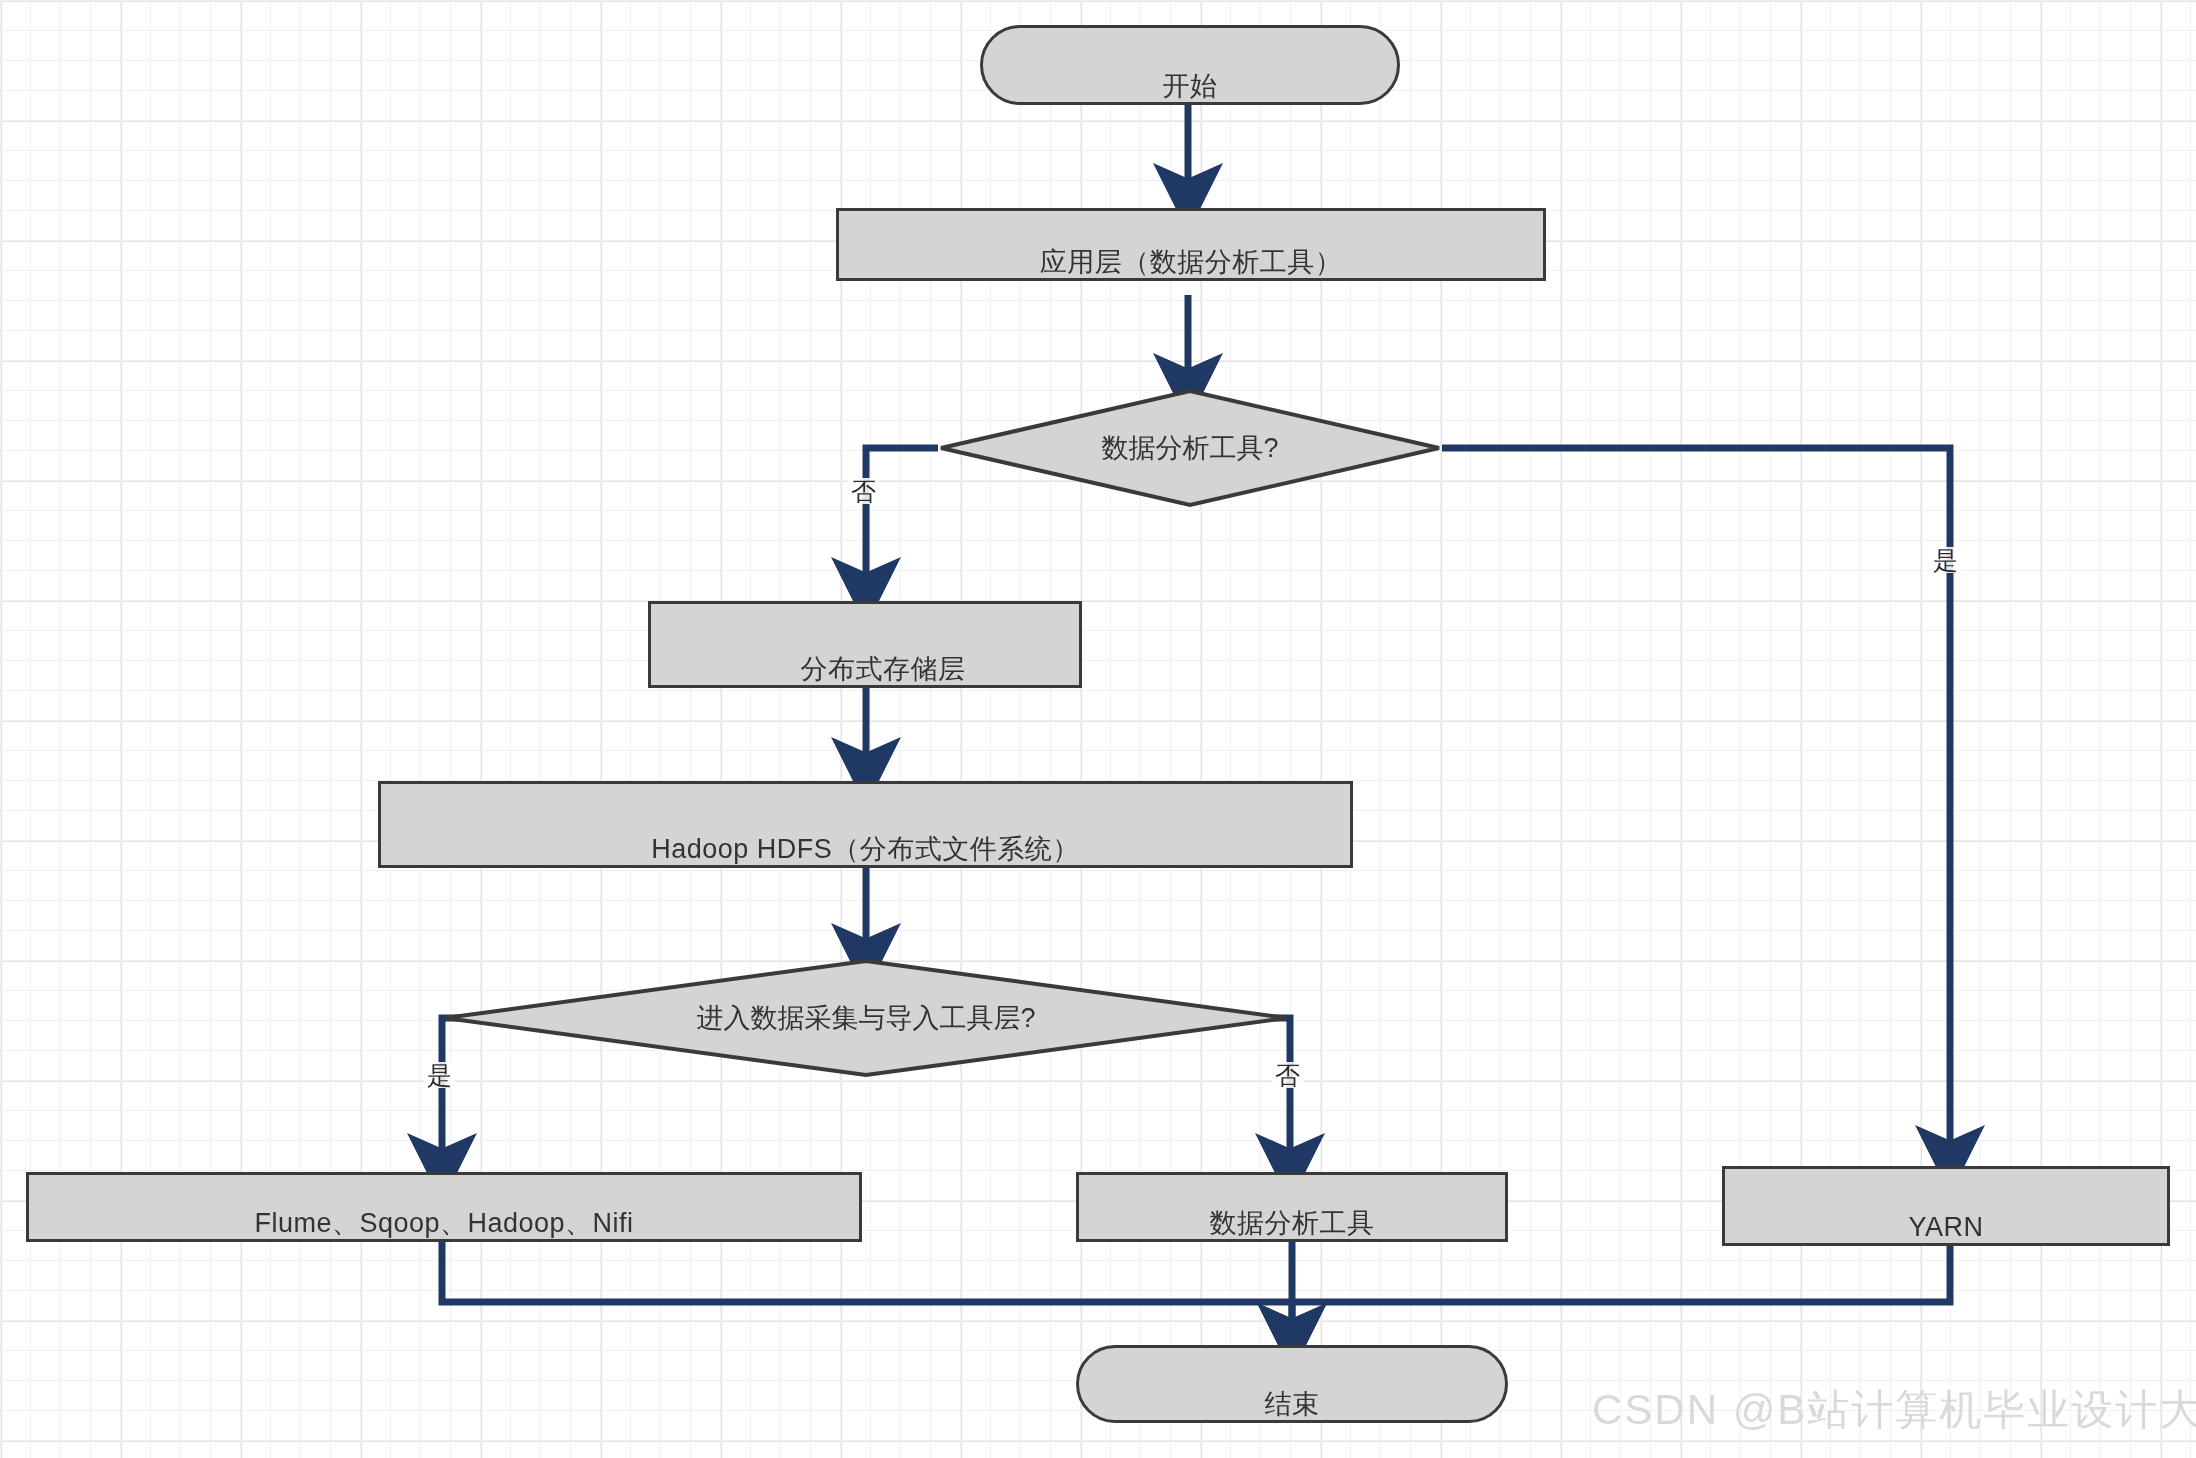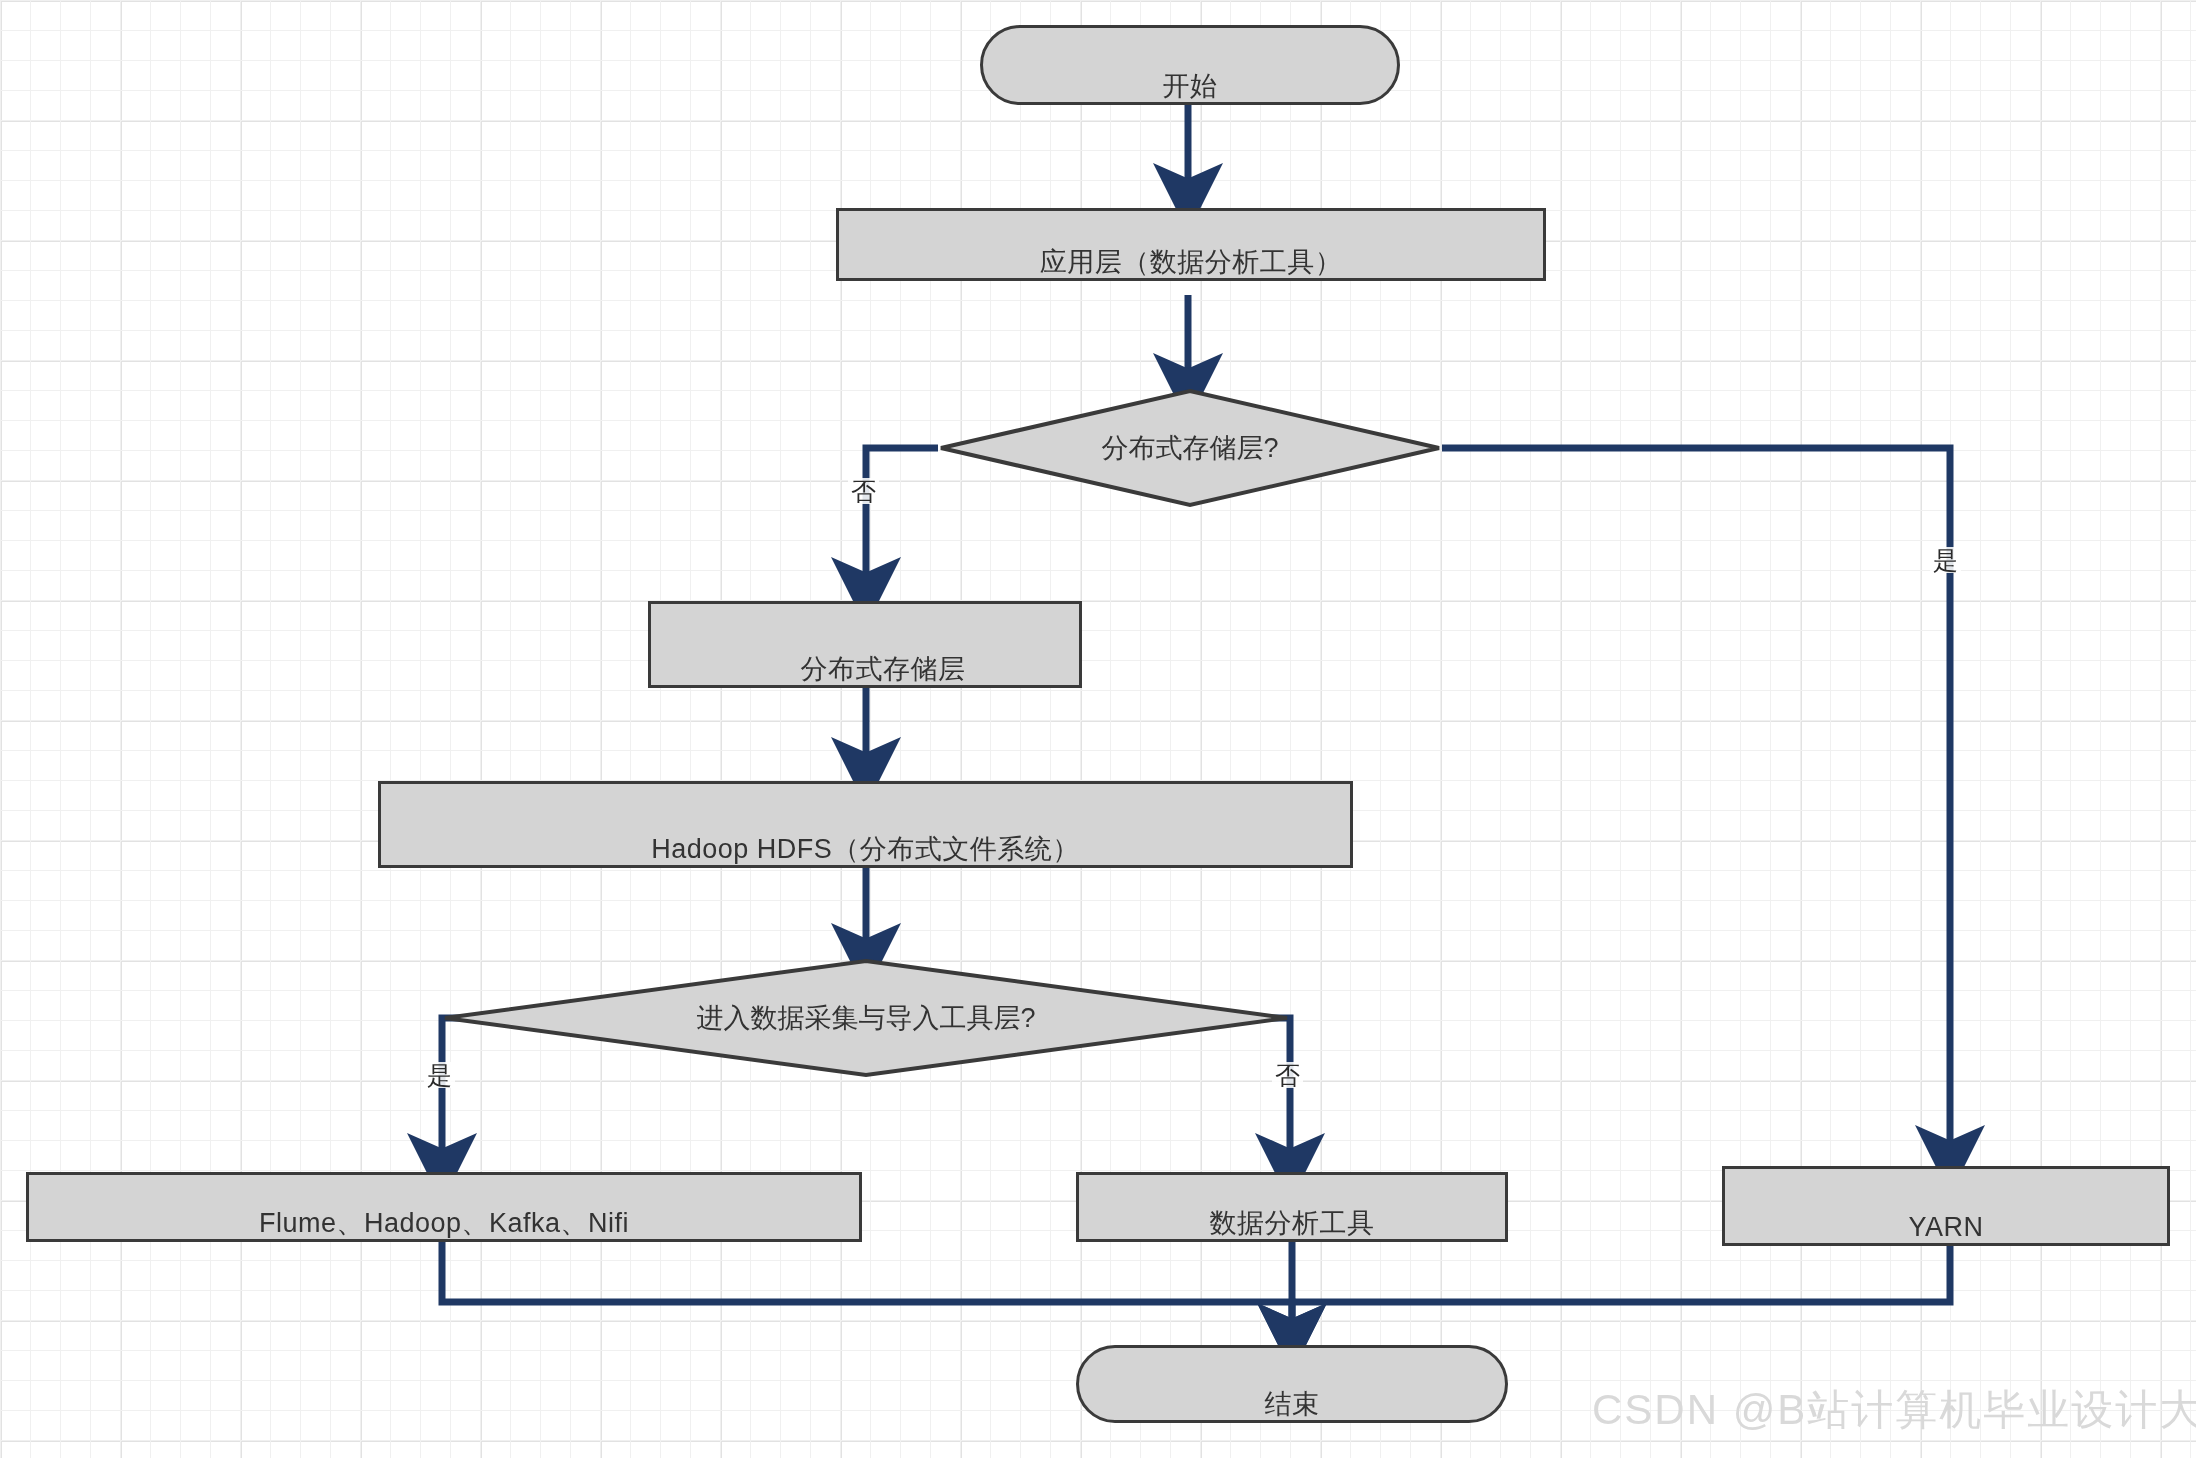--- a/index.html
+++ b/index.html
@@ -132,40 +132,40 @@
   </div>
 
   <div class="node" style="left:836px; top:208px; width:710px; height:73px;">
     <span>应用层（数据分析工具）</span>
   </div>
 
   <div class="diamond-wrap" style="left:938px; top:388px; width:504px; height:120px;">
     <svg width="504" height="120" viewBox="0 0 504 120" xmlns="http://www.w3.org/2000/svg">
       <polygon points="252,3 501,60 252,117 3,60" fill="#d4d4d4" stroke="#3a3a3a" stroke-width="4"></polygon>
     </svg>
-    <div class="diamond-label">分布式存储层?</div>
+    <div class="diamond-label">数据分析工具?</div>
   </div>
 
   <div class="node" style="left:648px; top:601px; width:434px; height:87px;padding-left:36px;">
     <span>分布式存储层</span>
   </div>
 
   <div class="node" style="left:378px; top:781px; width:975px; height:87px;">
     <span>Hadoop HDFS（分布式文件系统）</span>
   </div>
 
   <div class="diamond-wrap" style="left:442px; top:958px; width:848px; height:120px;">
     <svg width="848" height="120" viewBox="0 0 848 120" xmlns="http://www.w3.org/2000/svg">
       <polygon points="424,3 845,60 424,117 3,60" fill="#d4d4d4" stroke="#3a3a3a" stroke-width="4"></polygon>
     </svg>
     <div class="diamond-label">进入数据采集与导入工具层?</div>
   </div>
 
   <div class="node" style="left:26px; top:1172px; width:836px; height:70px;">
-    <span>Flume、Hadoop、Kafka、Nifi</span>
+    <span>Flume、Sqoop、Hadoop、Nifi</span>
   </div>
 
   <div class="node" style="left:1076px; top:1172px; width:432px; height:70px;">
     <span>数据分析工具</span>
   </div>
 
   <div class="node" style="left:1722px; top:1166px; width:448px; height:80px;">
     <span>YARN</span>
   </div>
 

